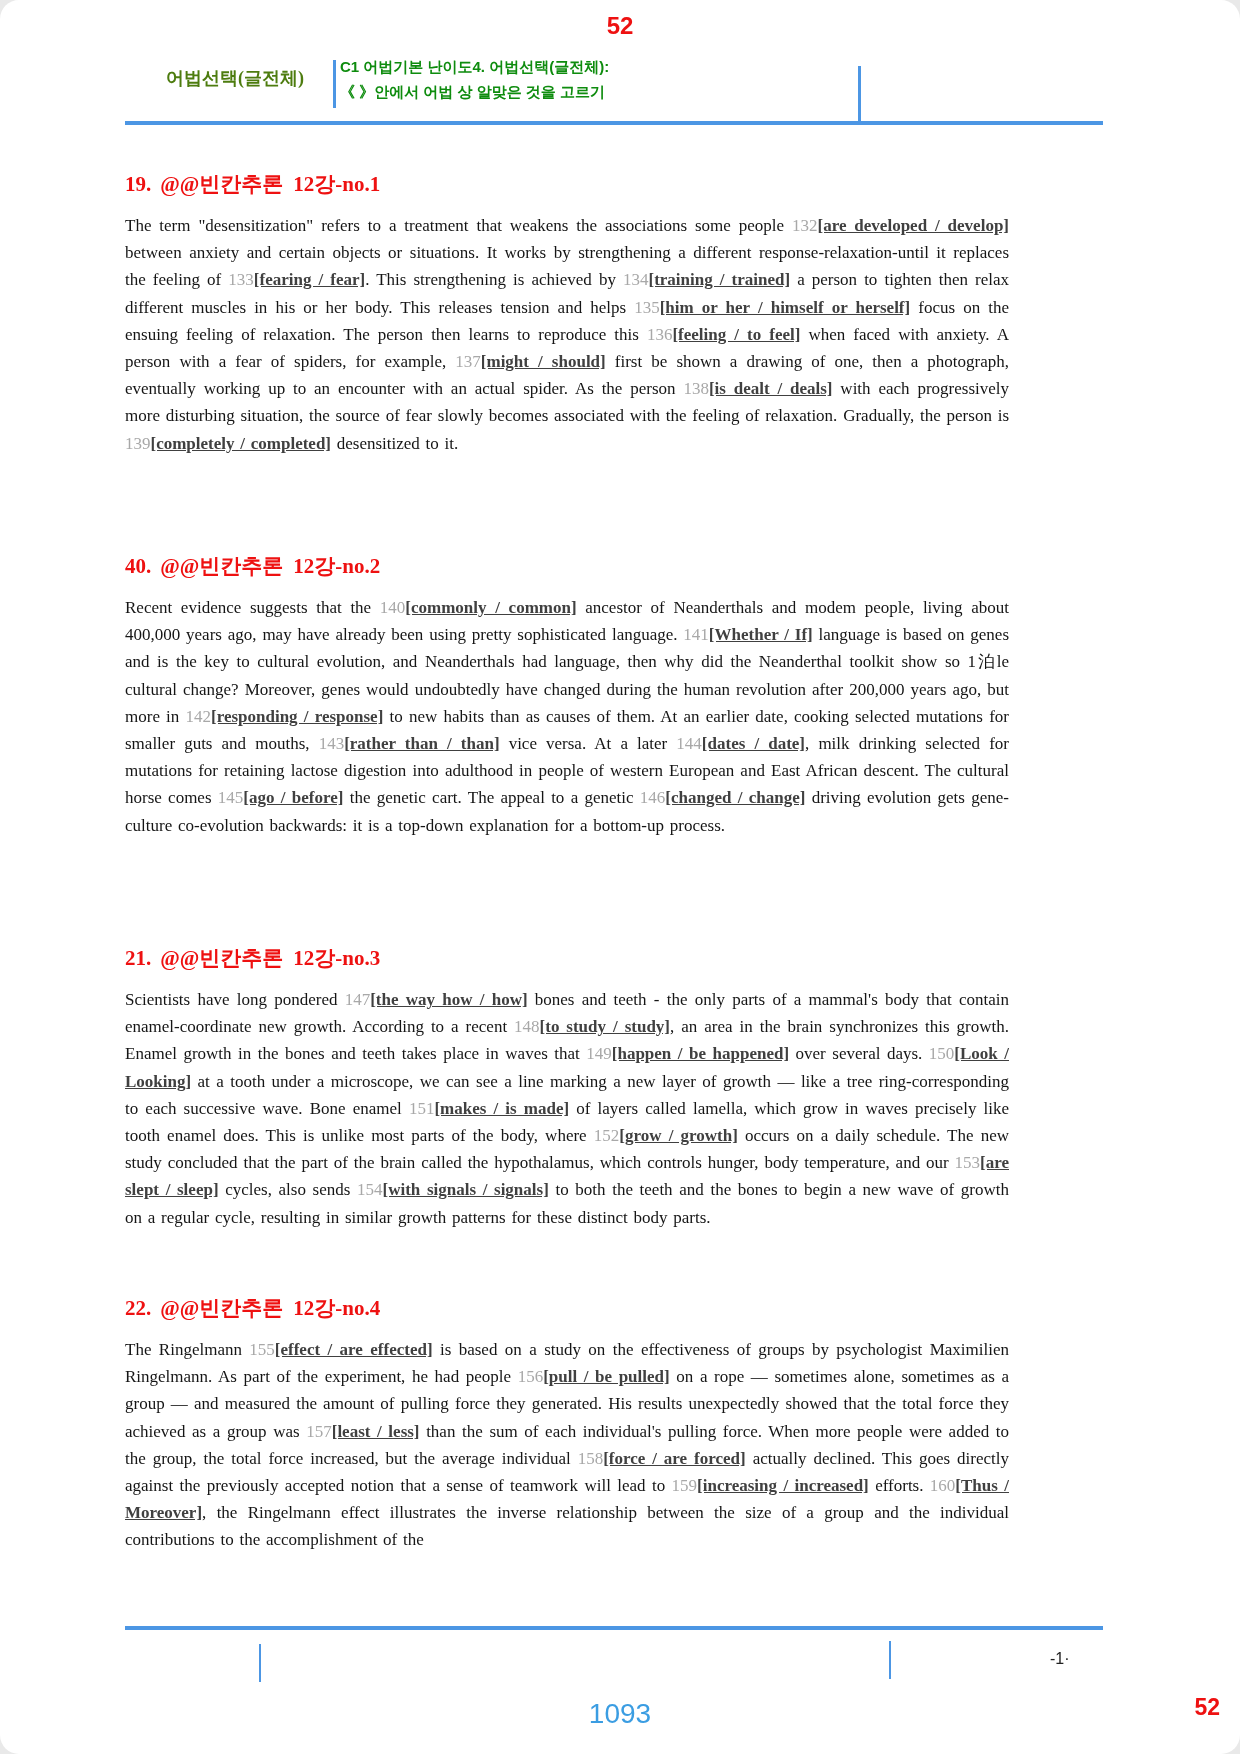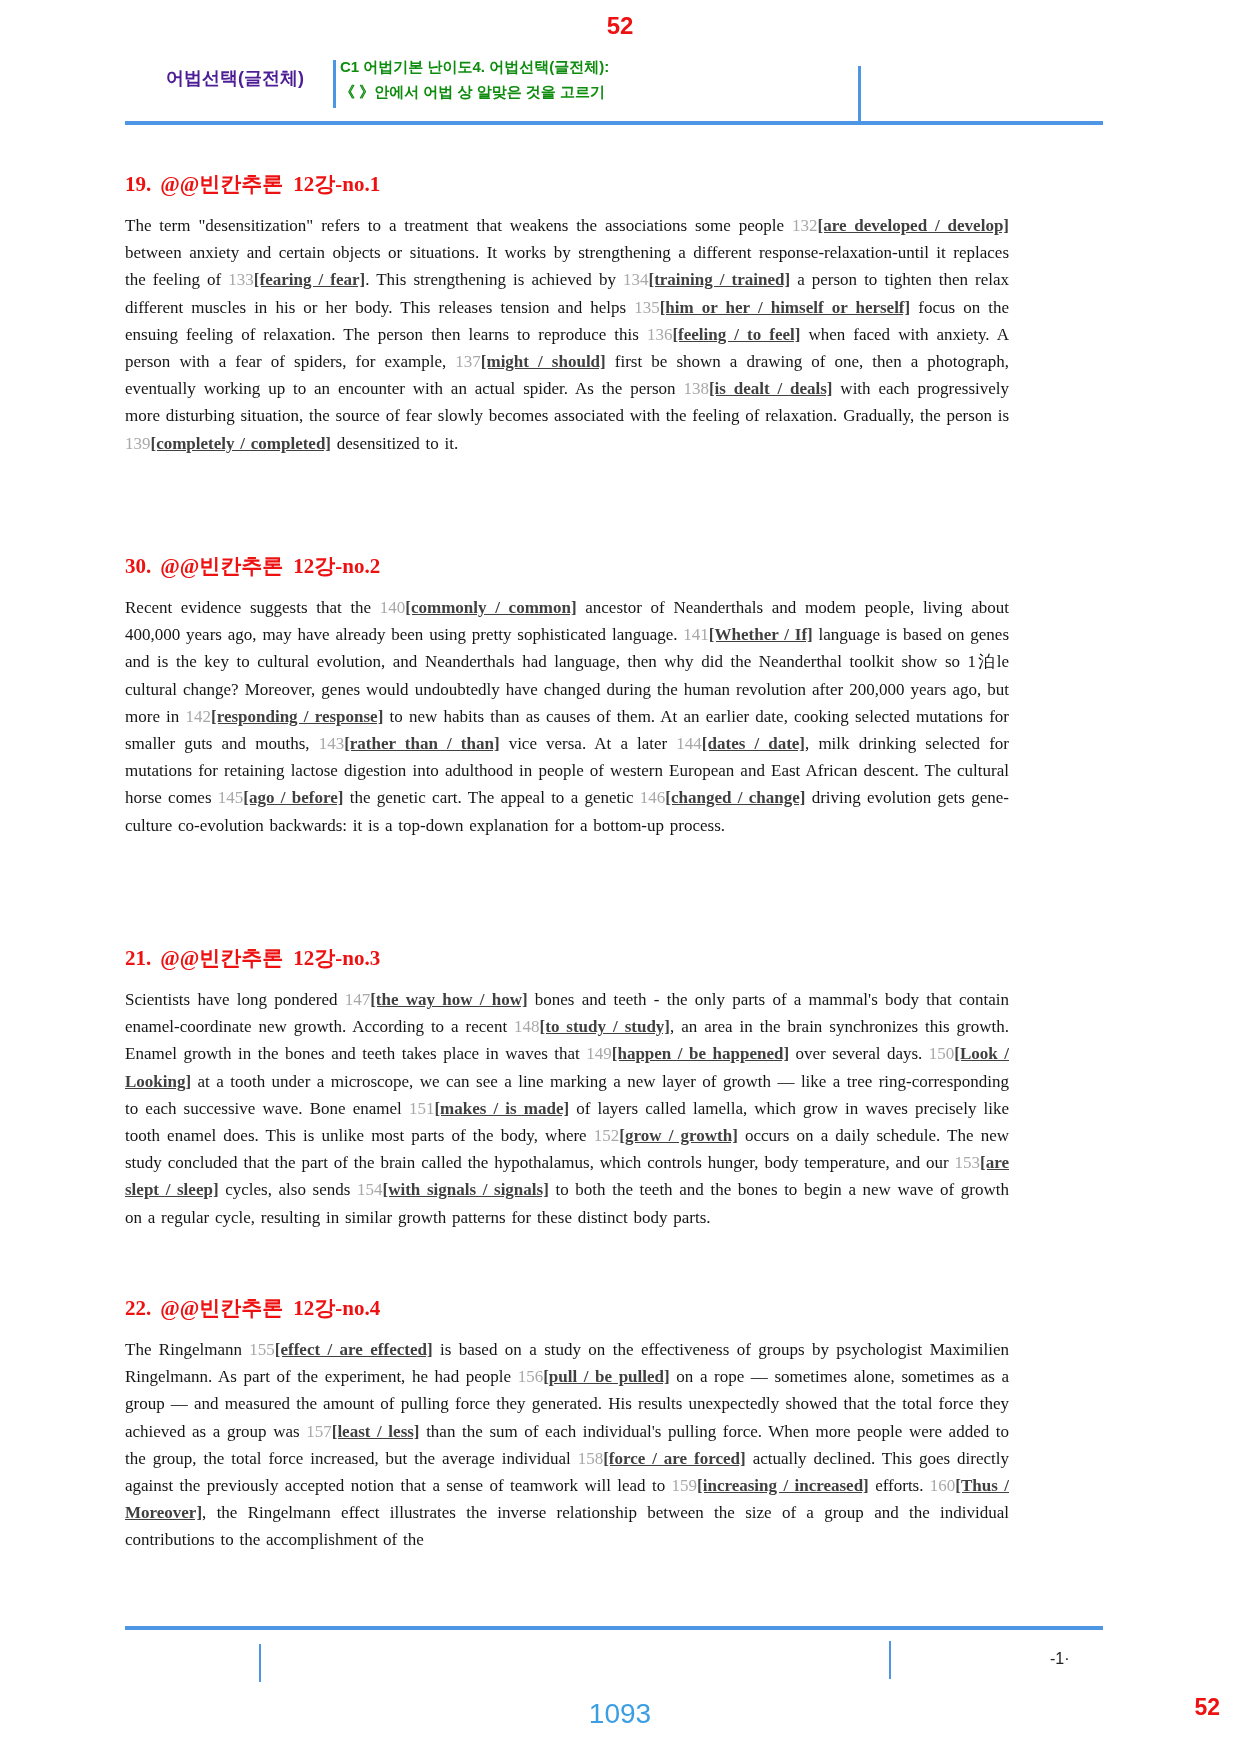--- a/index.html
+++ b/index.html
@@ -1,30 +1,30 @@
 <!DOCTYPE html>
 <html><head>
 <meta charset="utf-8">
 <style>
   html,body{margin:0;padding:0;background:#e9e9e9;}
   .page{
     position:relative;width:1240px;height:1754px;background:#ffffff;
     margin:0 auto;overflow:hidden;
-    font-family:"Liberation Serif","DejaVu Serif",serif;color:#151515;
+    font-family:"Liberation Serif","DejaVu Serif",serif;color:#151515;border-radius:19px;
   }
   
   .top-num{
     position:absolute;top:12px;left:0;width:100%;text-align:center;
     font-family:"Liberation Sans","DejaVu Sans",sans-serif;
     font-weight:bold;font-size:24px;color:#ee1111;
   }
   .hdr-left{
     position:absolute;left:130px;top:66px;width:210px;text-align:center;
-    font-family:Liberation Sans, sans-serif;
-    font-weight:bold;font-size:18px;color:#4c1d95;
+    font-family:Liberation Serif, serif;
+    font-weight:bold;font-size:18px;color:#4d7c0f;
   }
   .hdr-vline-left{position:absolute;left:333px;top:60px;width:3px;height:48px;background:#4c96e4;}
   .hdr-title{
     position:absolute;left:340px;top:54px;width:500px;text-align:left;
     font-family:"Liberation Sans","DejaVu Sans",sans-serif;
     font-weight:bold;font-size:15px;line-height:25px;color:#0e8c0e;
   }
   .hdr-vline-right{position:absolute;left:858px;top:66px;width:3px;height:56px;background:#4c96e4;}
   .hdr-rule{position:absolute;left:125px;top:121px;width:978px;height:4px;background:#4c96e4;}
   
@@ -80,21 +80,21 @@
 
   <div class="sec sec-19">
     <h2 class="sec-heading">
       <span class="h-num">19.</span><span class="h-tag">@@빈칸추론</span><span class="h-suffix">12강-no.1</span>
     </h2>
     <p class="para">The term "desensitization" refers to a treatment that weakens the associations some people <span><span class="qnum">132</span><span class="copts">[are developed / develop]</span></span> between anxiety and certain objects or situations. It works by strengthening a different response-relaxation-until it replaces the feeling of <span><span class="qnum">133</span><span class="copts">[fearing / fear]</span></span>. This strengthening is achieved by <span><span class="qnum">134</span><span class="copts">[training / trained]</span></span> a person to tighten then relax different muscles in his or her body. This releases tension and helps <span><span class="qnum">135</span><span class="copts">[him or her / himself or herself]</span></span> focus on the ensuing feeling of relaxation. The person then learns to reproduce this <span><span class="qnum">136</span><span class="copts">[feeling / to feel]</span></span> when faced with anxiety. A person with a fear of spiders, for example, <span><span class="qnum">137</span><span class="copts">[might / should]</span></span> first be shown a drawing of one, then a photograph, eventually working up to an encounter with an actual spider. As the person <span><span class="qnum">138</span><span class="copts">[is dealt / deals]</span></span> with each progressively more disturbing situation, the source of fear slowly becomes associated with the feeling of relaxation. Gradually, the person is <span><span class="qnum">139</span><span class="copts">[completely / completed]</span></span> desensitized to it.</p>
   </div>
 
   <div class="sec sec-20">
     <h2 class="sec-heading">
-      <span class="h-num">30.</span><span class="h-tag">@@빈칸추론</span><span class="h-suffix">12강-no.2</span>
+      <span class="h-num">40.</span><span class="h-tag">@@빈칸추론</span><span class="h-suffix">12강-no.2</span>
     </h2>
     <p class="para">Recent evidence suggests that the <span><span class="qnum">140</span><span class="copts">[commonly / common]</span></span> ancestor of Neanderthals and modem people, living about 400,000 years ago, may have already been using pretty sophisticated language. <span><span class="qnum">141</span><span class="copts">[Whether / If]</span></span> language is based on genes and is the key to cultural evolution, and Neanderthals had language, then why did the Neanderthal toolkit show so 1泊le cultural change? Moreover, genes would undoubtedly have changed during the human revolution after 200,000 years ago, but more in <span><span class="qnum">142</span><span class="copts">[responding / response]</span></span> to new habits than as causes of them. At an earlier date, cooking selected mutations for smaller guts and mouths, <span><span class="qnum">143</span><span class="copts">[rather than / than]</span></span> vice versa. At a later <span><span class="qnum">144</span><span class="copts">[dates / date]</span></span>, milk drinking selected for mutations for retaining lactose digestion into adulthood in people of western European and East African descent. The cultural horse comes <span><span class="qnum">145</span><span class="copts">[ago / before]</span></span> the genetic cart. The appeal to a genetic <span><span class="qnum">146</span><span class="copts">[changed / change]</span></span> driving evolution gets gene-culture co-evolution backwards: it is a top-down explanation for a bottom-up process.</p>
   </div>
 
   <div class="sec sec-21">
     <h2 class="sec-heading">
       <span class="h-num">21.</span><span class="h-tag">@@빈칸추론</span><span class="h-suffix">12강-no.3</span>
     </h2>
     <p class="para">Scientists have long pondered <span><span class="qnum">147</span><span class="copts">[the way how / how]</span></span> bones and teeth - the only parts of a mammal's body that contain enamel-coordinate new growth. According to a recent <span><span class="qnum">148</span><span class="copts">[to study / study]</span></span>, an area in the brain synchronizes this growth. Enamel growth in the bones and teeth takes place in waves that <span><span class="qnum">149</span><span class="copts">[happen / be happened]</span></span> over several days. <span><span class="qnum">150</span><span class="copts">[Look / Looking]</span></span> at a tooth under a microscope, we can see a line marking a new layer of growth — like a tree ring-corresponding to each successive wave. Bone enamel <span><span class="qnum">151</span><span class="copts">[makes / is made]</span></span> of layers called lamella, which grow in waves precisely like tooth enamel does. This is unlike most parts of the body, where <span><span class="qnum">152</span><span class="copts">[grow / growth]</span></span> occurs on a daily schedule. The new study concluded that the part of the brain called the hypothalamus, which controls hunger, body temperature, and our <span><span class="qnum">153</span><span class="copts">[are slept / sleep]</span></span> cycles, also sends <span><span class="qnum">154</span><span class="copts">[with signals / signals]</span></span> to both the teeth and the bones to begin a new wave of growth on a regular cycle, resulting in similar growth patterns for these distinct body parts.</p>
   </div>

